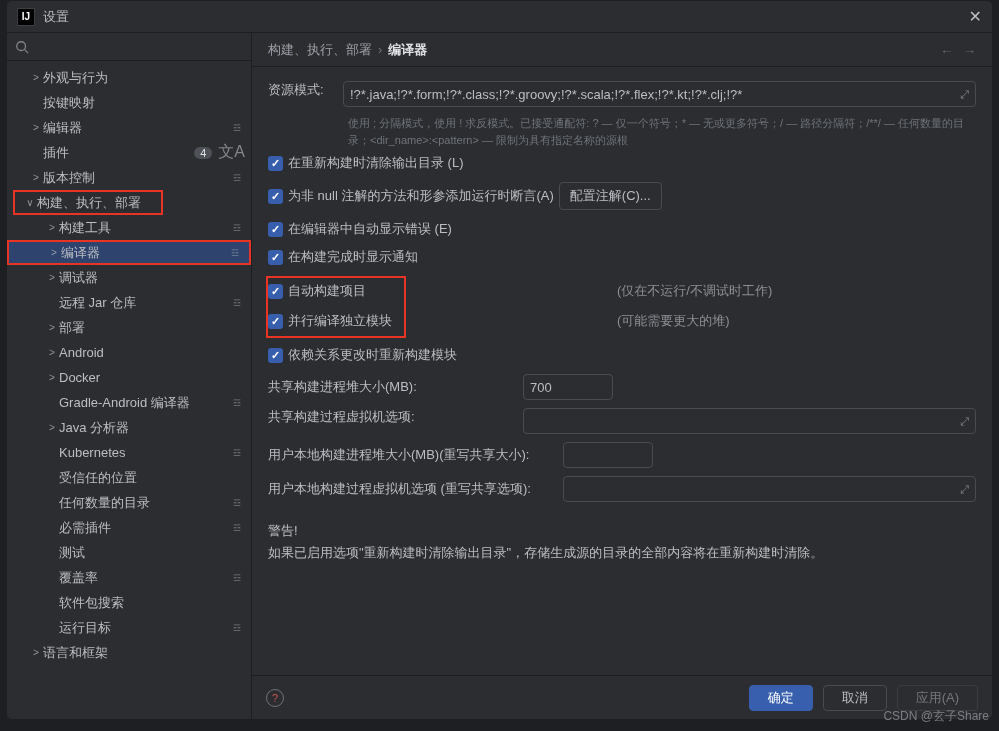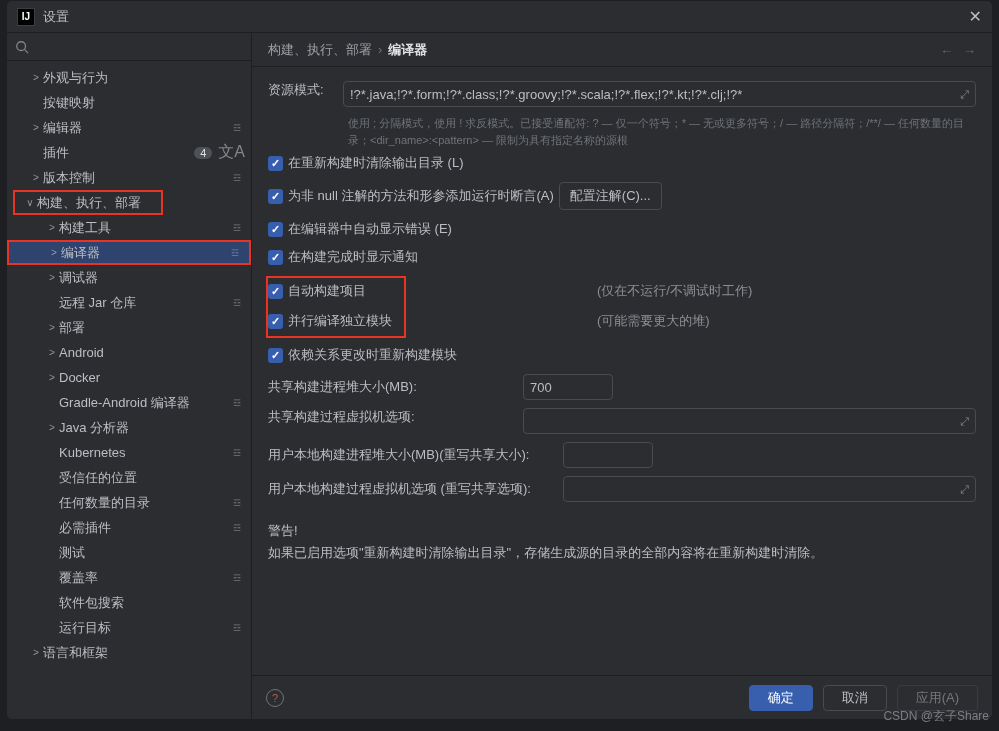--- a/index.html
+++ b/index.html
@@ -34,21 +34,21 @@
 .row.check { align-items:center; margin-bottom:10px; }
 .lbl { width:auto; color:#bcbec4; }
 .field-lbl { width:250px; }
 .input-wide { flex:1; display:flex; align-items:center; background:#2b2d30; border:1px solid #494b4f; border-radius:4px; padding:3px 6px; color:#bcbec4; font-family:monospace; font-size:12px; height:26px; }
 .input-wide .exp { margin-left:auto; opacity:.6; font-size:11px; }
 .input-sm { width:90px; background:#2b2d30; border:1px solid #494b4f; border-radius:4px; padding:3px 6px; color:#bcbec4; height:26px; }
 .hint { color:#6f737a; font-size:11px; margin-left:80px; margin-bottom:6px; line-height:1.5; }
 .chk { width:15px; height:15px; background:#375fad; border-radius:3px; display:flex; align-items:center; justify-content:center; cursor:pointer; }
 .chk::after { content:"✓"; color:#fff; font-size:11px; font-weight:bold; }
 .btn { background:#2b2d30; border:1px solid #494b4f; border-radius:4px; padding:4px 10px; color:#bcbec4; cursor:pointer; }
-.side-note { color:#8c8e94; margin-left:40px; }
+.side-note { color:#8c8e94; margin-left:60px; }
 .red-box { border:2px solid #e93323; padding:4px 2px 4px 0; margin-left:-2px; display:inline-block; }
 .warning { margin-top:20px; }
 .warning .t { color:#bcbec4; margin-bottom:4px; }
 .footer { height:44px; border-top:1px solid #1e1f22; display:flex; align-items:center; padding:0 14px; gap:10px; }
 .footer .help { width:18px; height:18px; border:1px solid #6f737a; border-radius:50%; display:flex; align-items:center; justify-content:center; font-size:11px; color:#c75450; }
 .footer .spacer { flex:1; }
 .footer button { height:26px; padding:0 18px; border-radius:4px; border:1px solid #494b4f; background:#2b2d30; color:#bcbec4; cursor:pointer; }
 .footer .primary { background:#375fad; border-color:#375fad; color:#fff; }
 .footer .disabled { opacity:.5; }
 .watermark { position:absolute; right:10px; bottom:6px; color:#9da0a8; font-size:12px; opacity:.7; pointer-events:none; }

